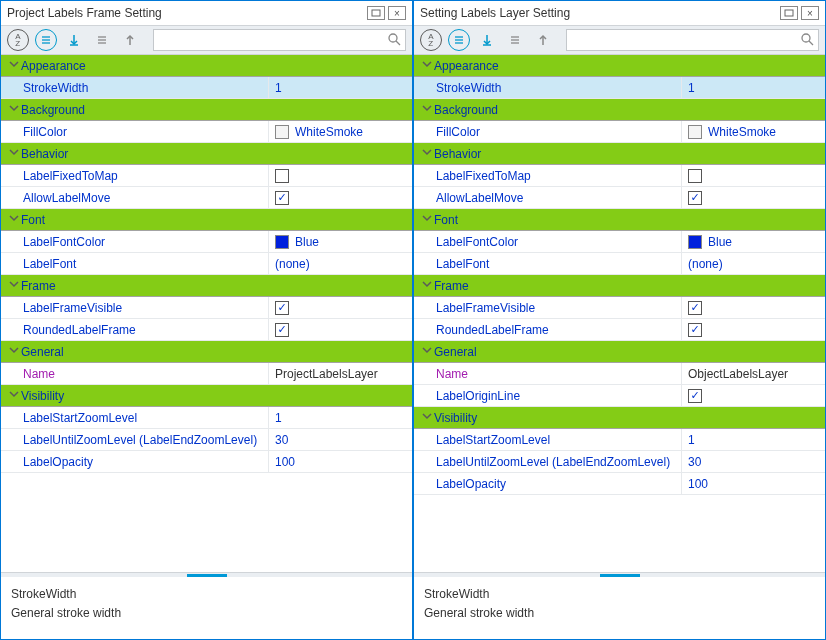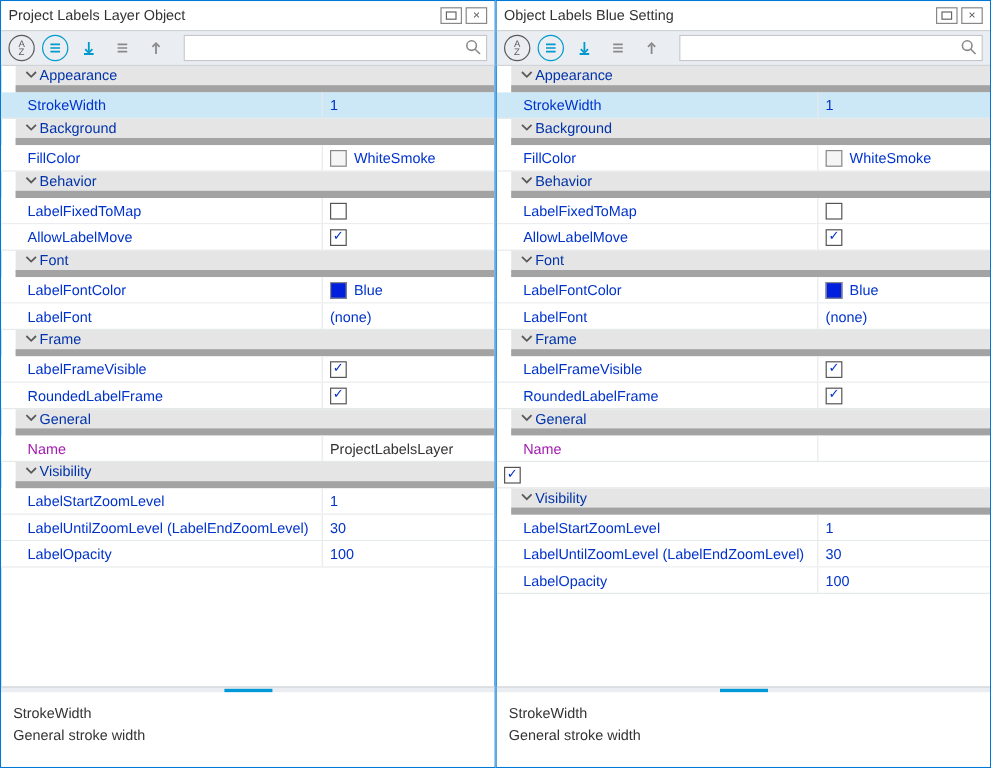--- a/index.html
+++ b/index.html
@@ -9,42 +9,42 @@
 .titlebar-text { flex: 1; color: #333; }
 .win-btn { width: 18px; height: 14px; border: 1px solid #888; margin-left: 3px; display: flex; align-items: center; justify-content: center; font-size: 10px; color: #555; cursor: pointer; }
 .toolbar { height: 30px; background: #eaeef2; border-top: 1px solid #d0d4d8; border-bottom: 1px solid #d0d4d8; display: flex; align-items: center; padding: 0 6px; gap: 6px; }
 .tb-icon { width: 22px; height: 22px; display: flex; align-items: center; justify-content: center; cursor: pointer; border-radius: 11px; }
 .tb-circle { border: 1.5px solid #5a5a5a; border-radius: 50%; }
 .tb-circle.active { border-color: #0099cc; }
 .search-box { flex: 1; height: 22px; border: 1px solid #c4c8cc; background: #fff; display: flex; align-items: center; padding: 0 4px; margin-left: 6px; }
 .search-input { flex: 1; border: none; outline: none; background: transparent; }
 .search-ic { color: #888; font-size: 12px; }
 .gridwrap { flex: 1; overflow: auto; }
-.cat-hdr { height: 22px; background: #e5e5e5; border-bottom: 6px solid #a3a3a3; display: flex; align-items: center; padding-left: 6px; color: #0033aa; cursor: pointer; margin-left: 12px; }
+.cat-hdr { height: 22px; background: #84cc16; border-bottom: 1px solid #a3a3a3; display: flex; align-items: center; padding-left: 6px; color: #0033aa; cursor: pointer; }
 .expand { display: inline-block; width: 14px; color: #5a5a5a; }
 .row { height: 22px; border-bottom: 1px solid #e6e9ec; display: flex; align-items: stretch; background: #fff; }
 .row.sel { background: #cce8f6; }
 .cell-name { width: 268px; display: flex; align-items: center; padding-left: 22px; color: #0033cc; border-right: 1px solid #e6e9ec; }
 .cell-name.plain { color: #a21caf; }
 .cell-val { flex: 1; display: flex; align-items: center; padding-left: 6px; color: #0033cc; gap: 6px; }
 .cell-val.plain { color: #333; }
 .swatch { width: 14px; height: 14px; border: 1px solid #888; }
 .chk { width: 14px; height: 14px; border: 1px solid #555; display: flex; align-items: center; justify-content: center; font-size: 11px; line-height: 1; background: #fff; }
 .splitter { height: 5px; background: #eaeef2; display: flex; align-items: center; justify-content: center; cursor: ns-resize; border-top: 1px solid #d0d4d8; }
 .splitter-grip { width: 40px; height: 3px; background: #0099d7; }
 .desc { height: 62px; padding: 8px 10px; background: #fff; color: #333; line-height: 1.6; }
 </style>
 </head>
 <body>
 
 <div id="root"></div>
 
 <div class="panel">
     <div class="titlebar">
-      <span class="titlebar-text">Project Labels Layer Object</span>
+      <span class="titlebar-text">Project Labels Frame Setting</span>
       <div class="win-btn">
         <svg width="10" height="8">
           <rect x="1" y="1" width="8" height="6" fill="none" stroke="#666"></rect>
         </svg>
       </div>
       <div class="win-btn">×</div>
     </div>
     <div class="toolbar">
       <div class="tb-icon tb-circle" style="flex-direction: column; line-height: 7px;">
         <span style="font-size:8px;color:#5a5a5a;">A<br>Z</span>
@@ -205,21 +205,21 @@
     <div class="splitter">
       <div class="splitter-grip"></div>
     </div>
     <div class="desc">
       <div>StrokeWidth</div>
       <div>General stroke width</div>
     </div>
   </div>
 <div class="panel">
     <div class="titlebar">
-      <span class="titlebar-text">Object Labels Blue Setting</span>
+      <span class="titlebar-text">Setting Labels Layer Setting</span>
       <div class="win-btn">
         <svg width="10" height="8">
           <rect x="1" y="1" width="8" height="6" fill="none" stroke="#666"></rect>
         </svg>
       </div>
       <div class="win-btn">×</div>
     </div>
     <div class="toolbar">
       <div class="tb-icon tb-circle" style="flex-direction: column; line-height: 7px;">
         <span style="font-size:8px;color:#5a5a5a;">A<br>Z</span>
@@ -341,22 +341,26 @@
         </div>
       </div>
       <div class="cat-hdr">
         <span class="expand"><svg width="14" height="14" viewBox="0 0 14 14">
             <polyline points="3,5 7,9 11,5" fill="none" stroke="#5a5a5a" stroke-width="1.5"></polyline>
           </svg></span>
         <span>General</span>
       </div>
       <div class="row">
         <div class="cell-name plain">Name</div>
-      </div>
-      <div class="row">
+        <div class="cell-val plain">
+          <span>ObjectLabelsLayer</span>
+        </div>
+      </div>
+      <div class="row">
+        <div class="cell-name">LabelOriginLine</div>
         <div class="cell-val">
           <span class="chk">✓</span>
         </div>
       </div>
       <div class="cat-hdr">
         <span class="expand"><svg width="14" height="14" viewBox="0 0 14 14">
             <polyline points="3,5 7,9 11,5" fill="none" stroke="#5a5a5a" stroke-width="1.5"></polyline>
           </svg></span>
         <span>Visibility</span>
       </div>

